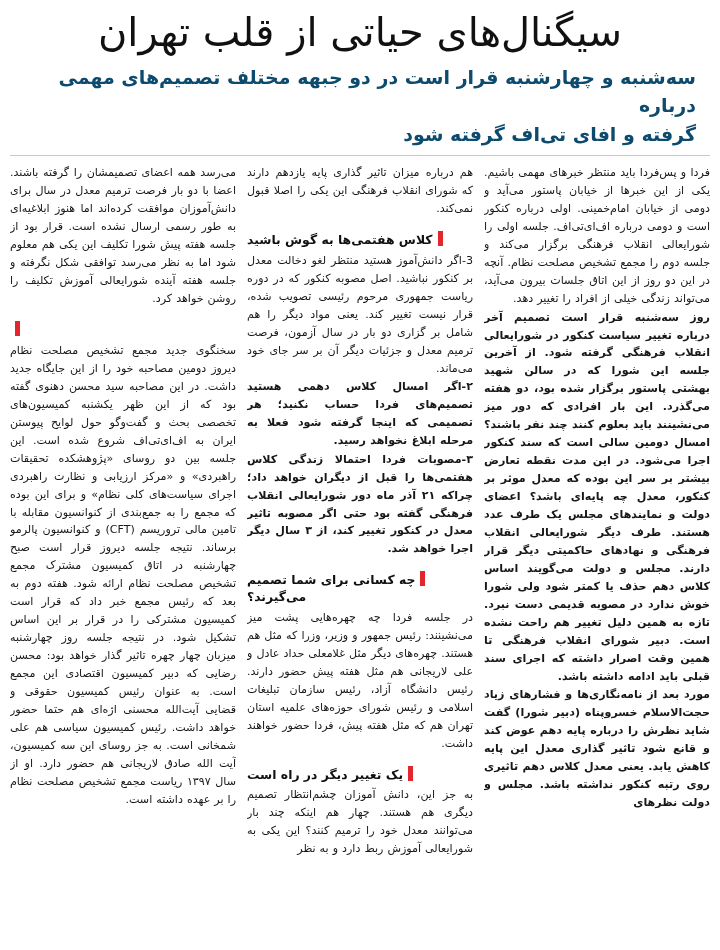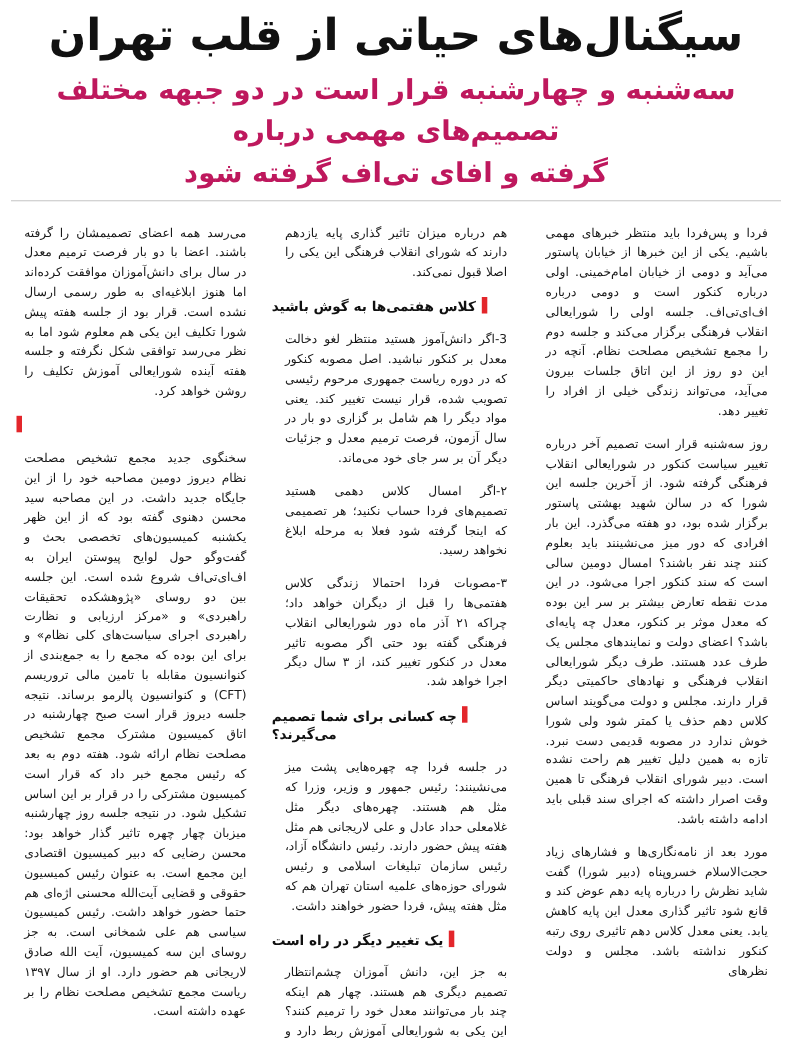--- a/index.html
+++ b/index.html
@@ -14,33 +14,33 @@
   }
   .page{
     width:720px;height:950px;
     box-sizing:border-box;
     padding:6px 10px 4px 10px;
     position:relative;
   }
   
   .headline{
     font-size:40px;
-    font-weight:bold;
+    font-weight:normal;
     text-align:center;
     line-height:1.22;
     letter-spacing:-0.5px;
     color:#111111;
     margin:2px 0 6px 0;
     white-space:nowrap;
   }
   .subhead{
-    font-size:25px;
+    font-size:19px;
     font-weight:bold;
-    color:#be185d;
-    text-align:center;
+    color:#0c4a6e;
+    text-align:right;
     line-height:1.5;
     margin:0 14px 7px 14px;
   }
   .subhead .line2{display:block;}
   .rule{
     height:1px;
     background:#c9c9c9;
     margin:0 0 8px 0;
   }
   
@@ -50,30 +50,30 @@
     gap:11px;
     height:782px;
     align-items:stretch;
   }
   .col{
     flex:1 1 0;
     min-width:0;
     overflow:hidden;
   }
   .col p{
-    margin:12px;
+    margin:0;
     font-size:11.1px;
     line-height:1.62;
     text-align:justify;
     text-align-last:right;
     color:#171717;
     text-justify:inter-word;
     word-spacing:0.5px;
   }
-  .col p + p{margin-top:0.5px;}
+  .col p + p{margin-top:0.5px;font-weight:bold;}
   .para-indent{text-indent:0;}
   
   .section-head{
     display:block;
     margin:13px 0 3px 0;
     font-size:12.4px;
     font-weight:bold;
     color:#101010;
     line-height:1.35;
     text-align:left;

